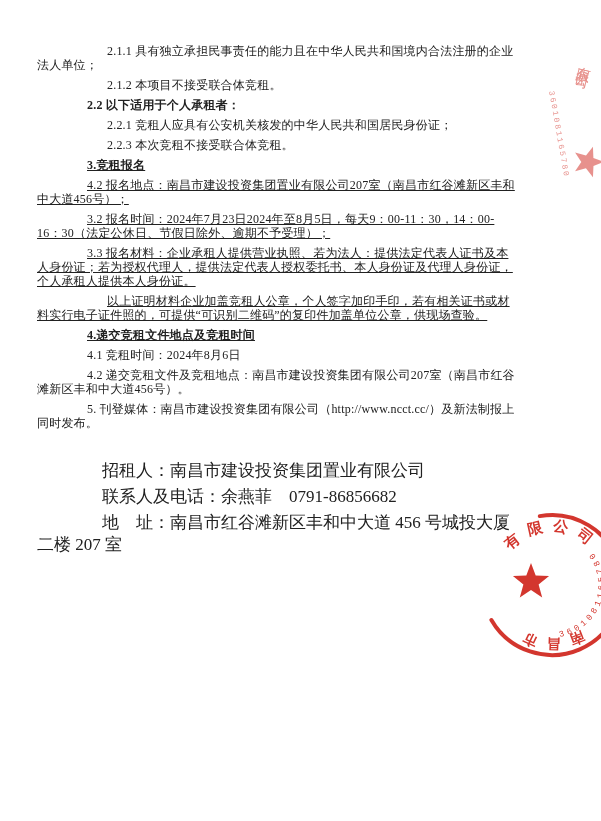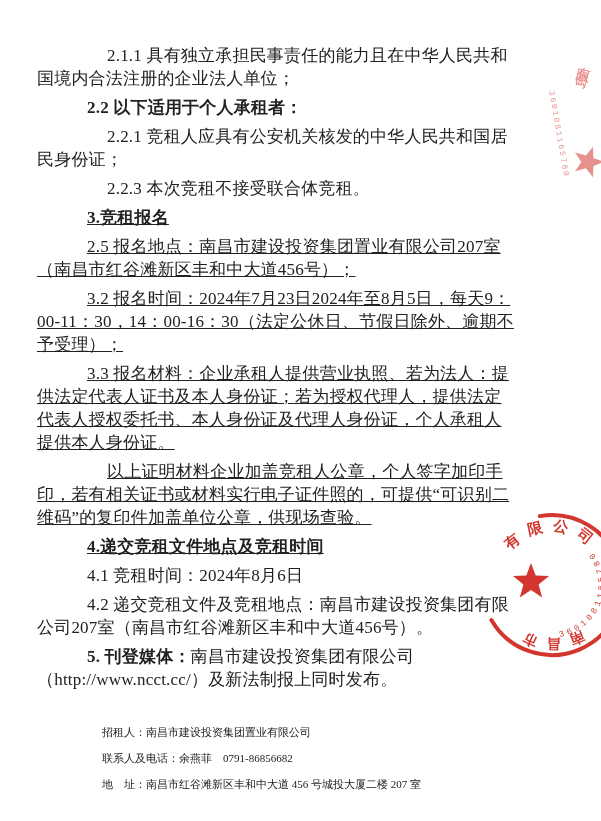--- a/index.html
+++ b/index.html
@@ -3,29 +3,29 @@
 <meta charset="utf-8">
 <style>
   html,body { margin:0; padding:0; background:#e8e8e8; }
   .page {
     position:relative; width:601px; height:821px; margin:0 auto;
     background:#ffffff; overflow:hidden;
     font-family:"Liberation Serif","DejaVu Serif",serif;
     color:#212121;
   }
   .content { padding:44px 86px 0 37px; }
-  p.para { margin:0 0 6px 0; line-height:23px; font-size:17px; letter-spacing:0.2px; }
+  p.para { margin:0 0 6px 0; line-height:14px; font-size:12px; letter-spacing:0.2px; }
   .indent-deep { text-indent:70px; }
   .indent-mid  { text-indent:50px; }
   .bold { font-weight:bold; }
   .sp-before { margin-top:9px;text-decoration:underline; }
-  .lead-bold { font-weight:bold; }
+  .lead-bold { font-weight:normal; }
 
   .contact { margin-top:30px; }
-  .contact p { margin:0 0 4px 0; line-height:22px; font-size:11px; text-indent:65px; }
+  .contact p { margin:0 0 4px 0; line-height:22px; font-size:17px; text-indent:65px; }
 
   .seal-svg { position:absolute; left:455px; top:500px; pointer-events:none; }
 
   .corner { position:absolute; pointer-events:none; color:#d0261d; opacity:0.5; }
   .corner-name {
     left:577px; top:56px; font-size:14px; letter-spacing:3px;
     writing-mode:vertical-rl; transform:rotate(14deg);
   }
   .corner-serial {
     left:556px; top:90px; font-size:8px; letter-spacing:2px;
@@ -34,25 +34,26 @@
   }
   .corner-star { left:572px; top:140px; }
 </style>
 </head>
 <body>
 
 <div class="page">
 
   <div class="content">
     <p class="para indent-deep">2.1.1 具有独立承担民事责任的能力且在中华人民共和国境内合法注册的企业法人单位；</p>
+    <p class="para indent-deep">2.1.2 本项目不接受联合体竞租。</p>
     <p class="para indent-mid bold">2.2 以下适用于个人承租者：</p>
     <p class="para indent-deep">2.2.1 竞租人应具有公安机关核发的中华人民共和国居民身份证；</p>
     <p class="para indent-deep">2.2.3 本次竞租不接受联合体竞租。</p>
     <p class="para indent-mid bold sp-before">3.竞租报名</p>
-    <p class="para indent-mid sp-before">2.5 报名地点：南昌市建设投资集团置业有限公司207室（南昌市红谷滩新区丰和中大道456号）；</p>
+    <p class="para indent-mid sp-before">4.2 报名地点：南昌市建设投资集团置业有限公司207室（南昌市红谷滩新区丰和中大道456号）；</p>
     <p class="para indent-mid sp-before">3.2 报名时间：2024年7月23日2024年至8月5日，每天9：00-11：30，14：00-16：30（法定公休日、节假日除外、逾期不予受理）；</p>
     <p class="para indent-mid sp-before">3.3 报名材料：企业承租人提供营业执照、若为法人：提供法定代表人证书及本人身份证；若为授权代理人，提供法定代表人授权委托书、本人身份证及代理人身份证，个人承租人提供本人身份证。</p>
     <p class="para indent-deep sp-before">以上证明材料企业加盖竞租人公章，个人签字加印手印，若有相关证书或材料实行电子证件照的，可提供“可识别二维码”的复印件加盖单位公章，供现场查验。</p>
     <p class="para indent-mid bold sp-before">4.递交竞租文件地点及竞租时间</p>
     <p class="para indent-mid">4.1 竞租时间：2024年8月6日</p>
     <p class="para indent-mid">4.2 递交竞租文件及竞租地点：南昌市建设投资集团有限公司207室（南昌市红谷滩新区丰和中大道456号）。</p>
     <p class="para indent-mid"><span class="lead-bold">5. 刊登媒体：</span><span>南昌市建设投资集团有限公司（http://www.ncct.cc/）及新法制报上同时发布。</span></p>
 
     <div class="contact">
       <p>招租人：南昌市建设投资集团置业有限公司</p>

